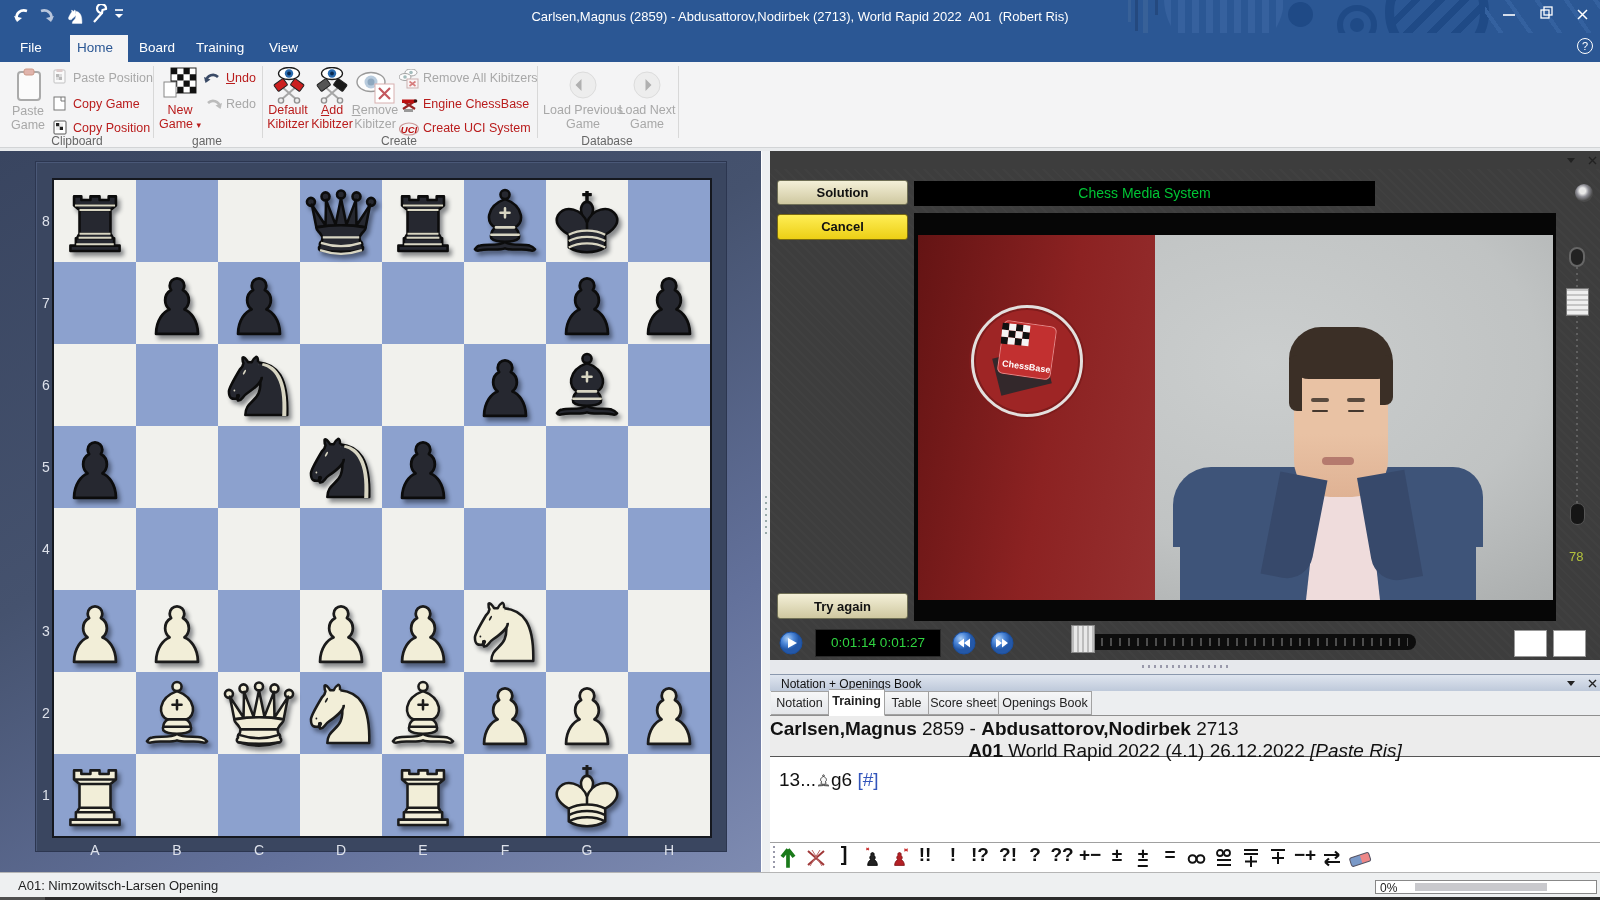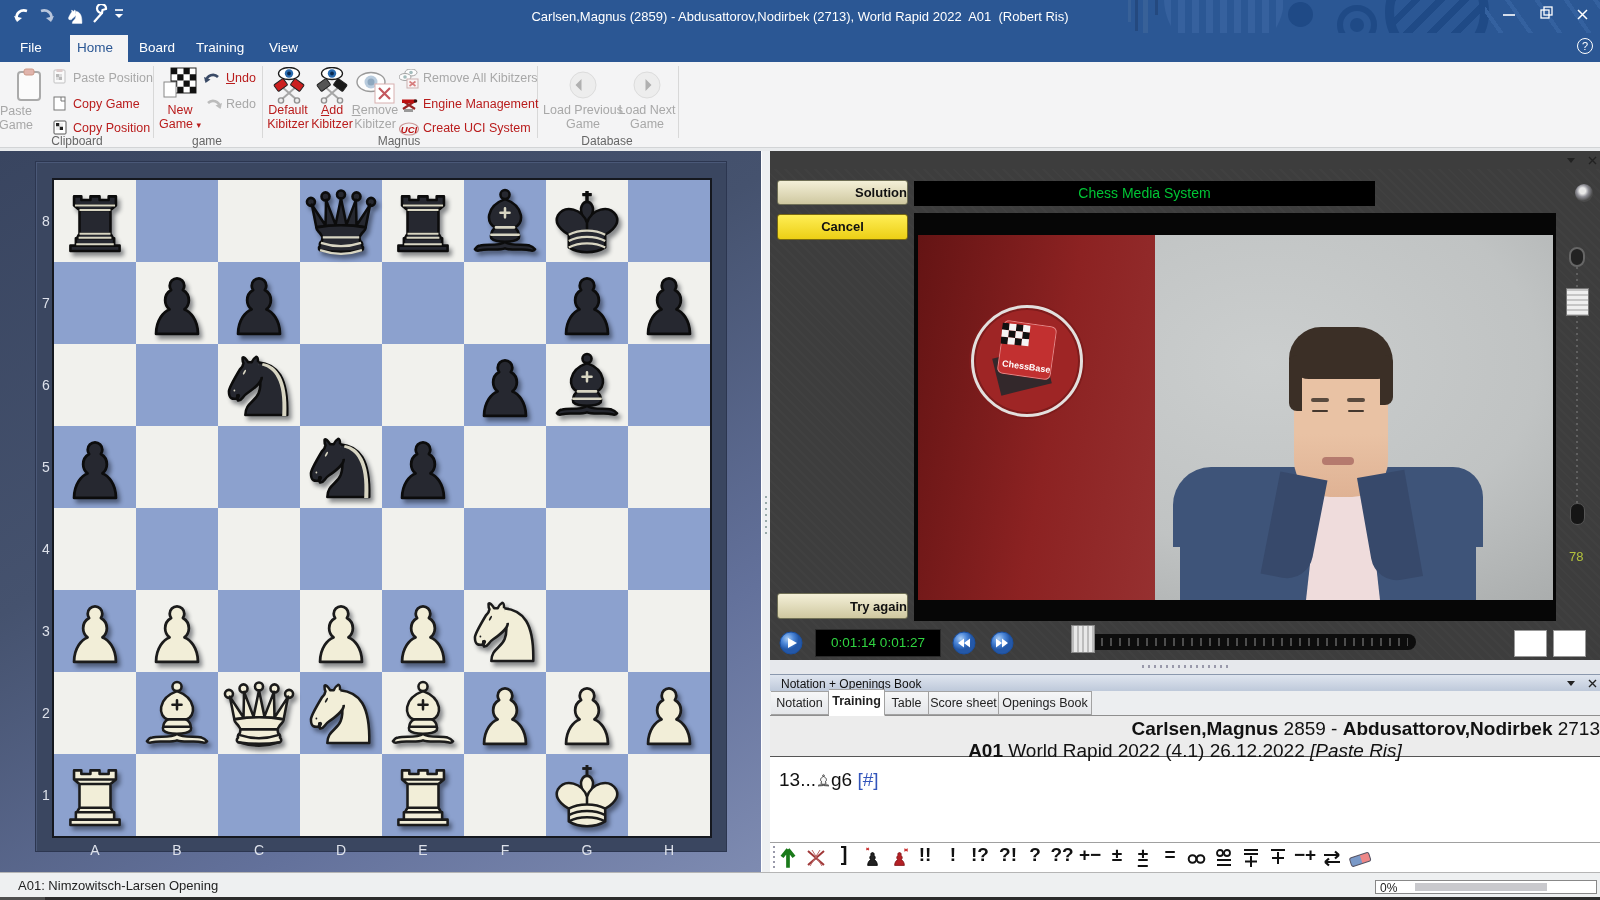--- a/index.html
+++ b/index.html
@@ -15,21 +15,21 @@
 #leftpanel{left:0;top:151px;width:761px;height:721px;background:linear-gradient(135deg,#39445f 0%,#46527000 0%),linear-gradient(150deg,#394560 0%,#45526e 40%,#63719b 75%,#7e8bb1 100%)}
 #bframe{position:absolute;left:35px;top:10px;width:692px;height:691px;background:#3a4660;border:1px solid #2c3650;box-shadow:inset 1px 1px 0 #4a5877}
 #bsq{position:absolute;left:16px;top:16px;width:660px;height:660px;border:2px solid #15181f;background:conic-gradient(#8ca1ce 90deg,#f1f1ed 90deg 180deg,#8ca1ce 180deg 270deg,#f1f1ed 270deg);background-size:164px 164px;background-position:0 0}
 .rl{position:absolute;width:14px;text-align:center;color:#dde1ea;font-size:14px}
 .fl{position:absolute;top:680px;width:82px;text-align:center;color:#dde1ea;font-size:14px}
 .pc{position:absolute;width:82px;height:82px;filter:drop-shadow(3px 4px 2px rgba(5,8,18,.45))}
 #vsplit{left:761px;top:151px;width:9px;height:721px;background:#eef0f2;border-left:1px solid #fff}
 #vpanel{left:770px;top:151px;width:830px;height:509px;background:#3d3d3d}
 .phead{position:absolute;left:0;top:0;width:100%;height:18px;background:linear-gradient(#dfe5ef,#bec9da);border-top:1px solid #8b98ad;border-bottom:1px solid #98a3b5;font-size:12px;color:#101010}
 .phead span{position:absolute;left:11px;top:2px}
-.beige{position:absolute;left:7px;width:131px;background:linear-gradient(#f4f0d8,#cfc8a0);border:1px solid #6f6f55;border-radius:3px;color:#111;font-size:13px;font-weight:bold;text-align:right}
+.beige{position:absolute;left:7px;width:131px;background:linear-gradient(#f4f0d8,#cfc8a0);border:1px solid #6f6f55;border-radius:3px;color:#111;font-size:13px;font-weight:bold;text-align:center}
 #vtex{position:absolute;left:0;top:18px;width:100%;height:491px;background:repeating-linear-gradient(45deg,rgba(255,255,255,.016) 0 2px,rgba(0,0,0,0) 2px 7px)}
 #hsplit{left:770px;top:660px;width:830px;height:14px;background:#e6e8ec}
 #npanel{left:770px;top:674px;width:830px;height:198px;background:#fff}
 .tb{position:absolute;top:17px;height:24px;border:1px solid #a2a2a2;border-left:none;background:linear-gradient(#f6f7f8,#e4e6e9);font-size:12.5px;color:#222;text-align:center;padding-top:4px;white-space:nowrap}
 #statusbar{left:0;top:872px;width:1600px;height:25px;background:#eef0f1;border-top:1px solid #b5b5b5;font-size:13px;color:#222}
 #botstrip{left:0;top:897px;width:1600px;height:3px;background:#2c2c2c}
 .sym{position:absolute;top:1px;height:28px;font-size:19px;font-weight:bold;color:#111;transform:translateX(-50%);white-space:nowrap}
 </style></head><body>
 <svg width="0" height="0" style="position:absolute">
 <defs>
@@ -169,27 +169,27 @@
     <div class="tabtxt" style="left:269px">View</div>
     <div class="ab" style="left:1577px;top:5px;width:16px;height:16px;border:1.5px solid #fff;border-radius:50%;color:#fff;font-size:11px;text-align:center;line-height:15px">?</div>
   </div>
 <div class="ab" id="ribbon">
     <div class="gsep" style="left:153px"></div>
     <div class="gsep" style="left:262px"></div>
     <div class="gsep" style="left:537px"></div>
     <div class="gsep" style="left:678px"></div>
     <div class="grplbl" style="left:17px">Clipboard</div>
     <div class="grplbl" style="left:147px">game</div>
-    <div class="grplbl" style="left:339px">Magnus</div>
+    <div class="grplbl" style="left:339px">Create</div>
     <div class="grplbl" style="left:547px">Database</div>
     <svg class="ab" style="left:14px;top:6px" width="30" height="34" viewBox="0 0 30 34">
 <rect x="4" y="4" width="22" height="28" rx="3" fill="#fbfbfb" stroke="#aaa" stroke-width="2"></rect>
 <rect x="10" y="1" width="10" height="6" rx="2" fill="#e0b4ac" stroke="#c98" stroke-width="1"></rect>
 </svg>
-    <div class="rtxg ctr" style="left:16px;top:42px;line-height:14px">Paste<br>Game</div>
+    <div class="rtxg ctr" style="left:28px;top:42px;line-height:14px">Paste<br>Game</div>
     <svg class="ab" style="left:52px;top:7px" width="16" height="130" viewBox="0 0 16 130">
 <g opacity="0.55">
         <rect x="2" y="1" width="11" height="13" rx="1" fill="#fff" stroke="#999"></rect>
         <rect x="4.5" y="0" width="6" height="3" fill="#caa"></rect>
         <rect x="4" y="5" width="3" height="3" fill="#888"></rect>
         <rect x="7" y="8" width="3" height="3" fill="#888"></rect>
         <rect x="4" y="8" width="3" height="3" fill="#ccc"></rect>
         <rect x="7" y="5" width="3" height="3" fill="#ccc"></rect>
       </g>
 <g>
@@ -278,21 +278,21 @@
         <rect x="3" y="30.5" width="13" height="3.5" fill="#b11"></rect>
         <circle cx="16.5" cy="32" r="1.8" fill="#311"></circle>
         <rect x="5" y="40" width="9" height="3" fill="#999"></rect>
       </g>
 <g>
         <ellipse cx="10" cy="60" rx="9.5" ry="6" fill="none" stroke="#c99" stroke-width="1.2"></ellipse>
         <text x="10" y="63.5" font-size="9.5" font-weight="bold" font-style="italic" fill="#b11" text-anchor="middle" font-family="Liberation Sans">UCI</text>
       </g>
 </svg>
     <div class="rtxg" style="left:423px;top:9px">Remove All Kibitzers</div>
-    <div class="rtx" style="left:423px;top:35px">Engine Management</div>
+    <div class="rtx" style="left:423px;top:35px">Engine ChessBase</div>
     <div class="rtx" style="left:423px;top:59px">Create UCI System</div>
     <svg class="ab" style="left:568px;top:8px" width="30" height="30" viewBox="0 0 30 30">
 <circle cx="15" cy="15" r="13" fill="#ededed" stroke="#dcdcdc"></circle>
 <path d="M-3,-6l-6,6 6,6z" transform="translate(16.5,15)" fill="#b0b0b0"></path>
 </svg>
     <svg class="ab" style="left:632px;top:8px" width="30" height="30" viewBox="0 0 30 30">
 <circle cx="15" cy="15" r="13" fill="#ededed" stroke="#dcdcdc"></circle>
 <path d="M-3,-6l6,6 -6,6z" transform="translate(16.5,15)" fill="#b0b0b0"></path>
 </svg>
     <div class="rtxg ctr" style="left:583px;top:41px;line-height:14px">Load Previous<br>Game</div>
@@ -491,21 +491,21 @@
       <path d="M2,3l4,5 4,-5z" fill="#222"></path>
       <path d="M24,2l7,7M31,2l-7,7" stroke="#222" stroke-width="1.4"></path>
     </svg>
     <div class="ab" style="left:0;top:17px;width:830px;height:25px;background:#eceef0;border-bottom:1px solid #8f8f8f"></div>
     <div class="tb" style="left:1px;width:58px">Notation</div>
     <div class="tb" style="left:59px;top:15px;width:56px;height:27px;background:#fff;border-bottom:1px solid #fff;font-weight:bold;z-index:3">Training</div>
     <div class="tb" style="left:115px;width:44px">Table</div>
     <div class="tb" style="left:159px;width:70px">Score sheet</div>
     <div class="tb" style="left:229px;width:93px">Openings Book</div>
     <div class="ab" style="left:0;top:42px;width:830px;height:41px;background:#ececec;border-bottom:1px solid #555"></div>
-    <div class="ab" style="left:0;top:44px;width:830px;text-align:right;font-size:19px;color:#111"><b>Carlsen,Magnus</b> 2859 - <b>Abdusattorov,Nodirbek</b> 2713</div>
+    <div class="ab" style="left:0;top:44px;width:830px;text-align:left;font-size:19px;color:#111"><b>Carlsen,Magnus</b> 2859 - <b>Abdusattorov,Nodirbek</b> 2713</div>
     <div class="ab" style="left:0;top:66px;width:830px;text-align:center;font-size:19px;color:#111"><b>A01</b> World Rapid 2022 (4.1) 26.12.2022 <i>[Paste Ris]</i></div>
     <div class="ab" style="left:9px;top:95px;font-size:19px;color:#111">13...<svg width="15" height="17" viewBox="0 0 45 45" style="vertical-align:-3px">
         <g fill="#f8f8f8" stroke="#222" stroke-width="2.4">
           <use href="#gb"></use>
         </g>
       </svg>g6 <span style="color:#3355bb">[#]</span></div>
   </div>
 <div class="ab" style="left:770px;top:842px;width:830px;height:30px;background:#fff;border-top:1px solid #a0a0a0">
     <div class="ab" style="left:3px;top:3px;width:2px;height:24px;background:repeating-linear-gradient(#99a 0 2px,rgba(0,0,0,0) 2px 5px)"></div>
     <svg class="ab" style="left:9px;top:3px" width="18" height="24" viewBox="0 0 16 22">

